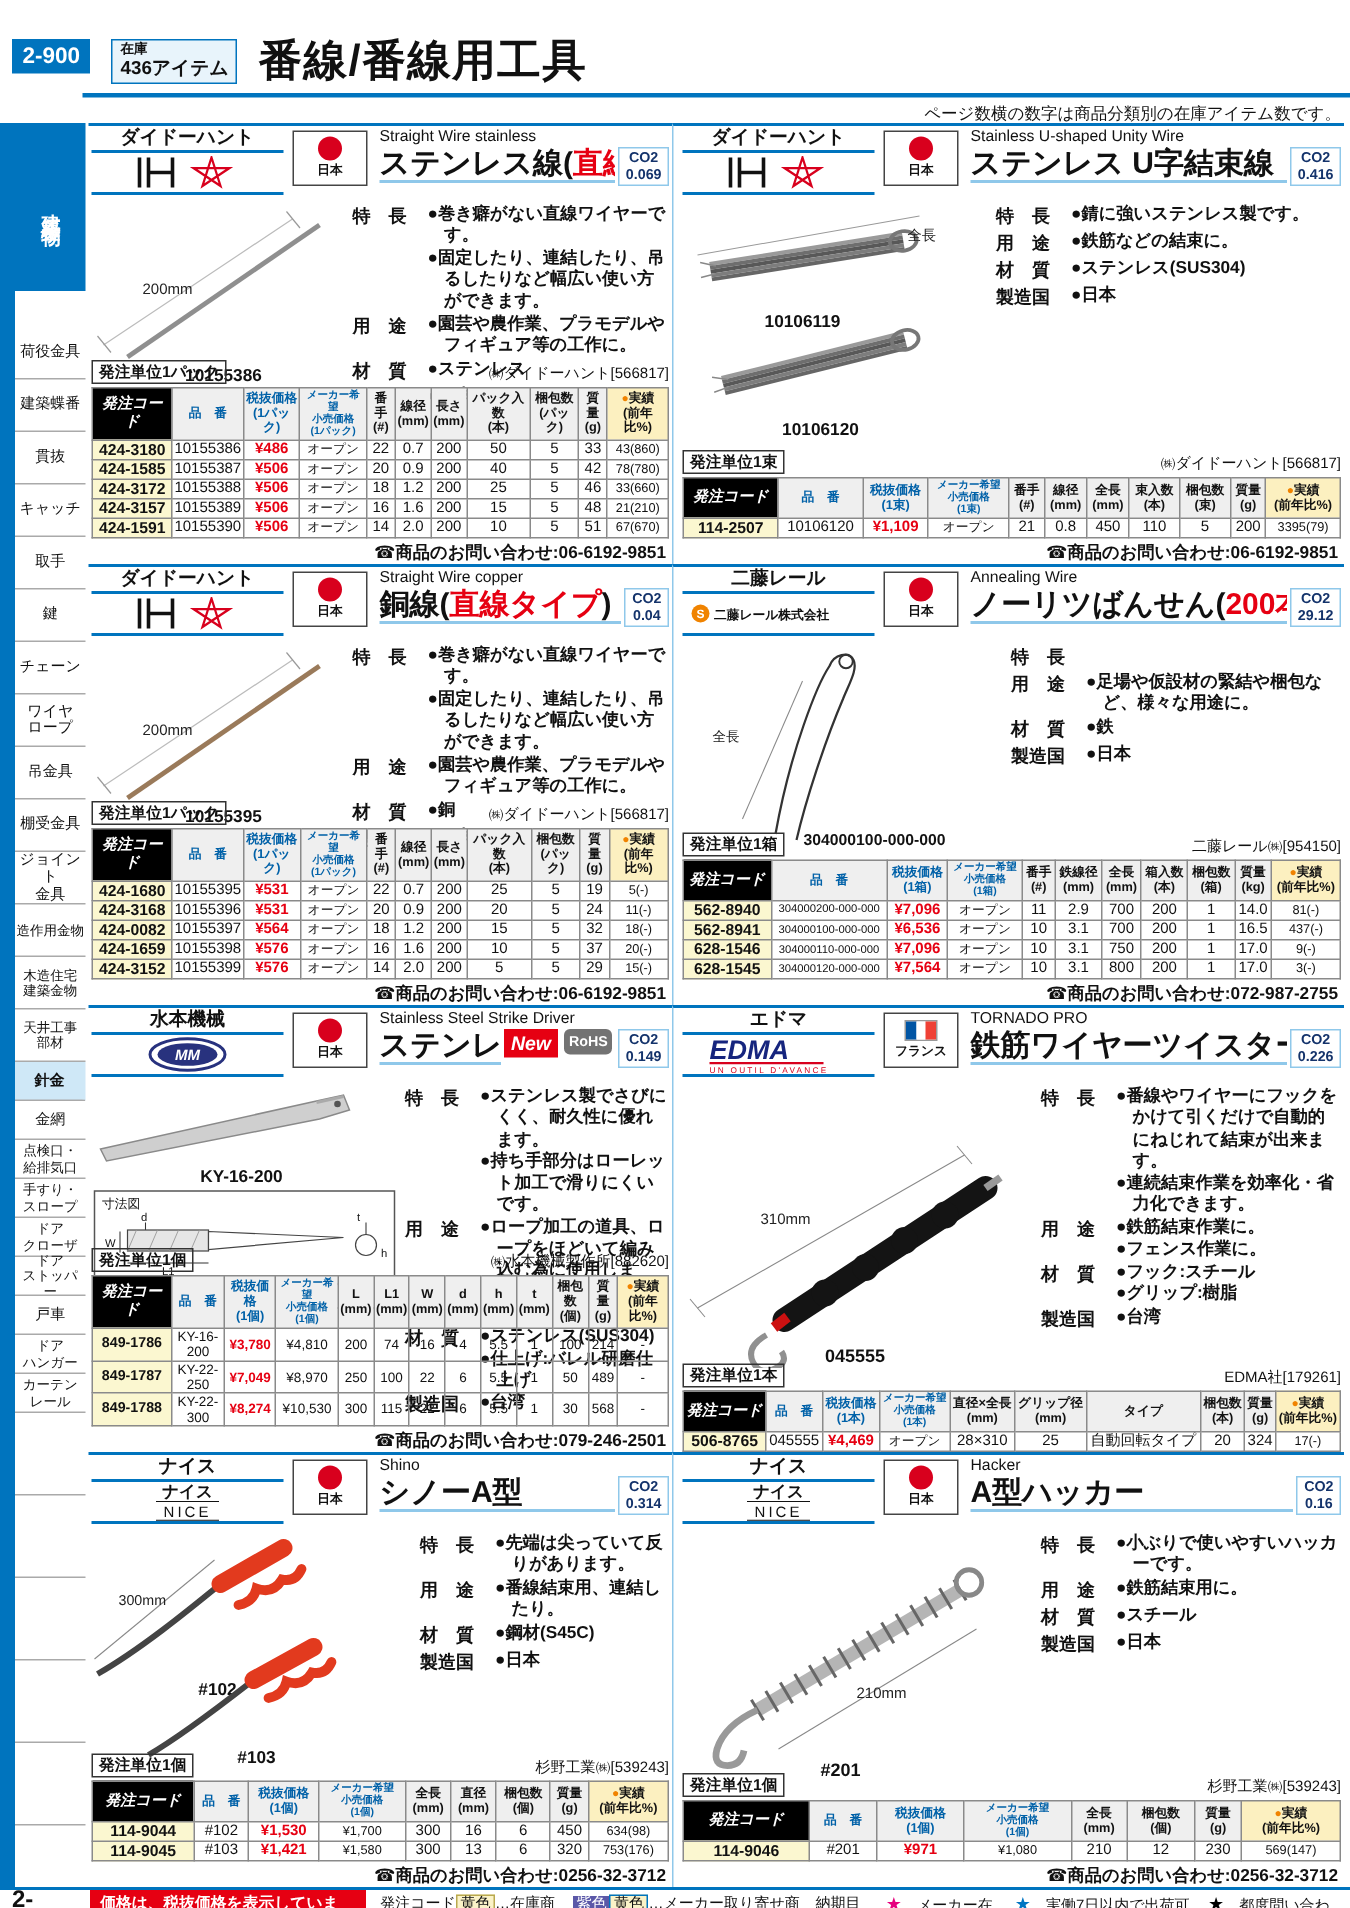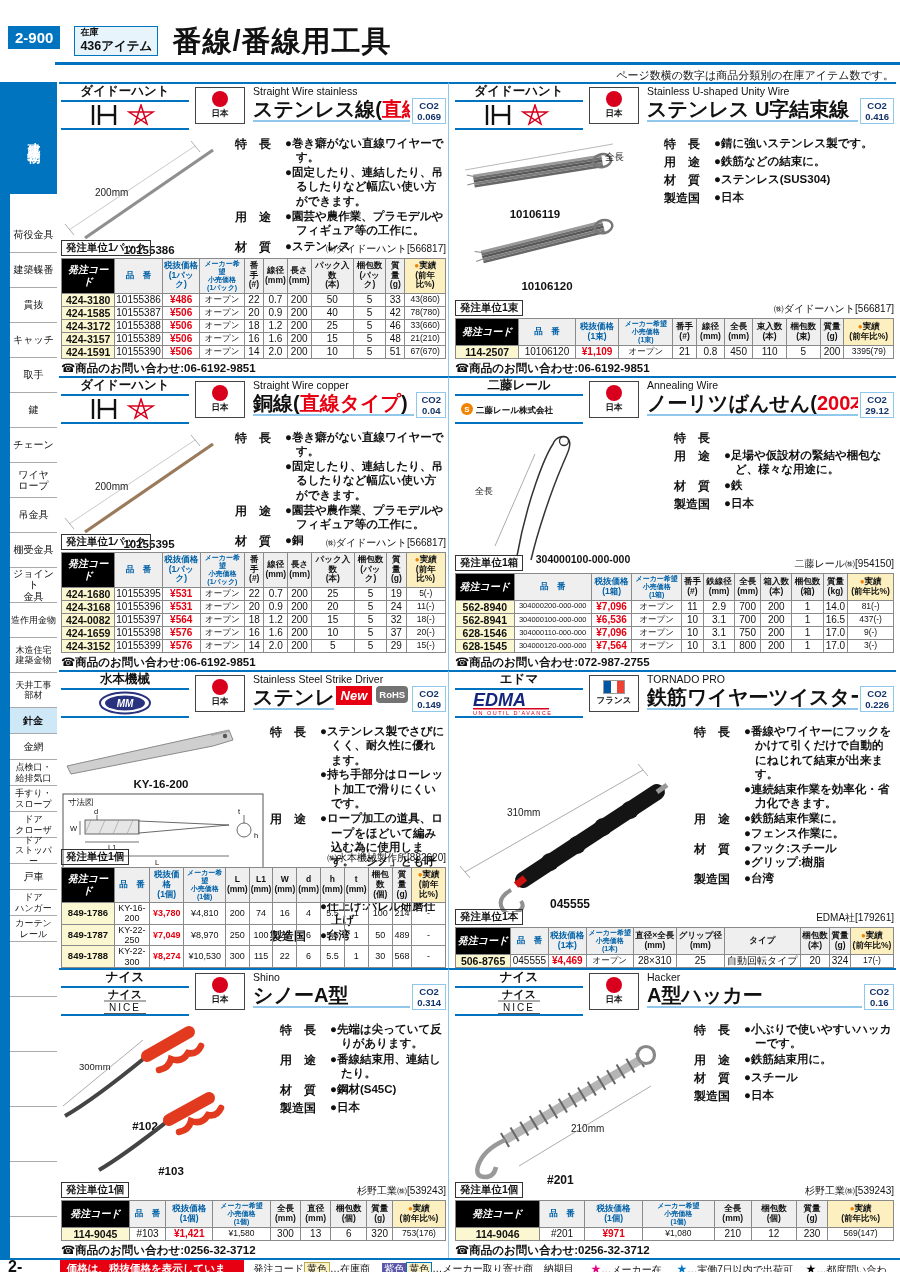--- a/index.html
+++ b/index.html
@@ -64,21 +64,21 @@
 .odot{color:#f08300;font-size:8px}
 .spec td{font-size:10px;height:13px}
 .spec td.c-code{background:#fbf7d0;font-weight:bold;font-size:10.5px;white-space:nowrap}
 .spec td.c-price{color:var(--red);font-weight:bold;white-space:nowrap}
 .spec td.c-mkr{font-size:8.5px;white-space:nowrap}
 .spec td.c-jis{font-size:8.5px;white-space:nowrap}
 .spec td.c-item.longnum{font-size:7.5px;white-space:nowrap}
 .spec tbody td{border-top:1px dotted #999}
 .spec.tight td{font-size:9px}
 .spec.tight td.c-code{font-size:9.5px}
-.phone{flex:none;text-align:left;font-weight:bold;font-size:11.5px;padding:2px 2px 0 0}
+.phone{flex:none;text-align:right;font-weight:bold;font-size:11.5px;padding:2px 2px 0 0}
 
 .footer{flex:none;border-top:2.5px solid var(--blue);display:flex;align-items:center;gap:9px;padding:4px 8px 0 8px;font-size:10px;height:30px}
 .f-page{font-size:16px;font-weight:bold;margin-right:4px}
 .f-notice{background:var(--red);color:#fff;font-weight:bold;padding:2px 7px;font-size:10.5px}
 .f-box-y{background:#fbf3c8;border:1px solid #b9a94f;padding:0 2px}
 .f-box-p{background:#5b58a8;color:#fff;padding:0 2px}
 .f-box-y2{background:#fbf3c8;border:1px solid var(--blue);padding:0 2px}
 .f-star{font-size:12px}
 svg text{font-family:"Liberation Sans","DejaVu Sans",sans-serif}
 </style>
@@ -847,20 +847,21 @@
                 <td class="">22</td>
                 <td class="">6</td>
                 <td class="">5.5</td>
                 <td class="">1</td>
                 <td class="">30</td>
                 <td class="">568</td>
                 <td class="c-jis">-</td>
               </tr>
             </tbody>
           </table>
+    <div class="phone"><span>☎</span>商品のお問い合わせ:079-246-2501</div>
   </section>
   <section class="card rightcol" style="height:298px">
     <div class="card-hd">
       <div class="br">
         <div class="br-name">エドマ</div>
         <div class="br-logo">
                 <svg width="96" height="26" viewBox="0 0 96 26">
                   <text x="2" y="16" font-size="18" font-weight="bold" font-style="italic" fill="#16257e">EDMA</text>
                   <rect x="2" y="18" width="76" height="1.5" fill="#d8001d"></rect>
                   <text x="2" y="25" font-size="5.5" fill="#d8001d" letter-spacing="1.5">UN OUTIL D'AVANCE</text>
@@ -1048,20 +1049,31 @@
                 <th class="h-blue">税抜価格<br>(1個)</th>
                 <th class="h-mkr">メーカー希望<br>小売価格<br>(1個)</th>
                 <th class="">全長<br>(mm)</th>
                 <th class="">直径<br>(mm)</th>
                 <th class="">梱包数<br>(個)</th>
                 <th class="">質量<br>(g)</th>
                 <th class="h-jis"><span class="odot">●</span>実績<br>(前年比%)</th>
               </tr>
             </thead>
             <tbody>
+              <tr>
+                <td class="c-code">114-9044</td>
+                <td class="c-item">#102</td>
+                <td class="c-price">¥1,530</td>
+                <td class="c-mkr">¥1,700</td>
+                <td class="">300</td>
+                <td class="">16</td>
+                <td class="">6</td>
+                <td class="">450</td>
+                <td class="c-jis">634(98)</td>
+              </tr>
               <tr>
                 <td class="c-code">114-9045</td>
                 <td class="c-item">#103</td>
                 <td class="c-price">¥1,421</td>
                 <td class="c-mkr">¥1,580</td>
                 <td class="">300</td>
                 <td class="">13</td>
                 <td class="">6</td>
                 <td class="">320</td>
                 <td class="c-jis">753(176)</td>

